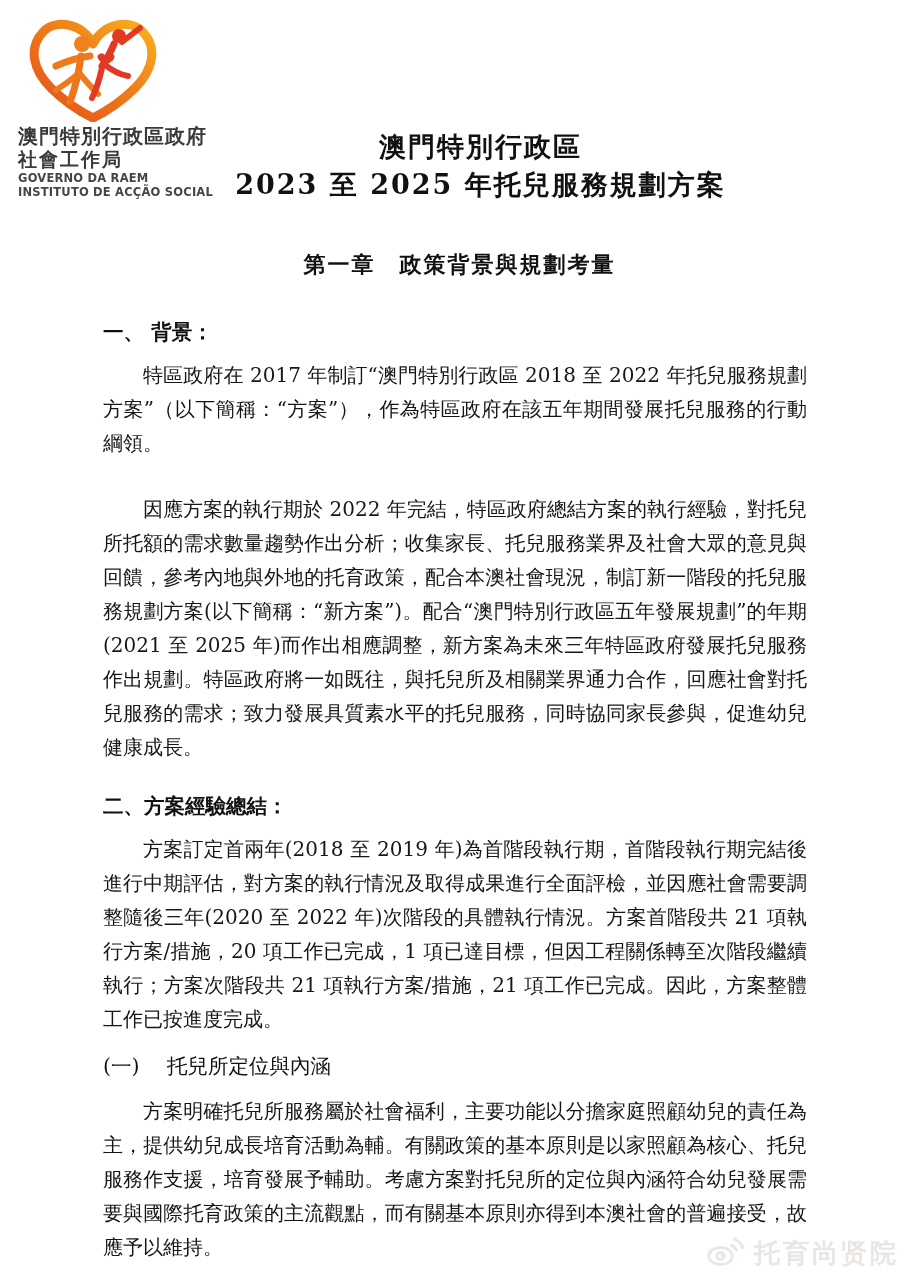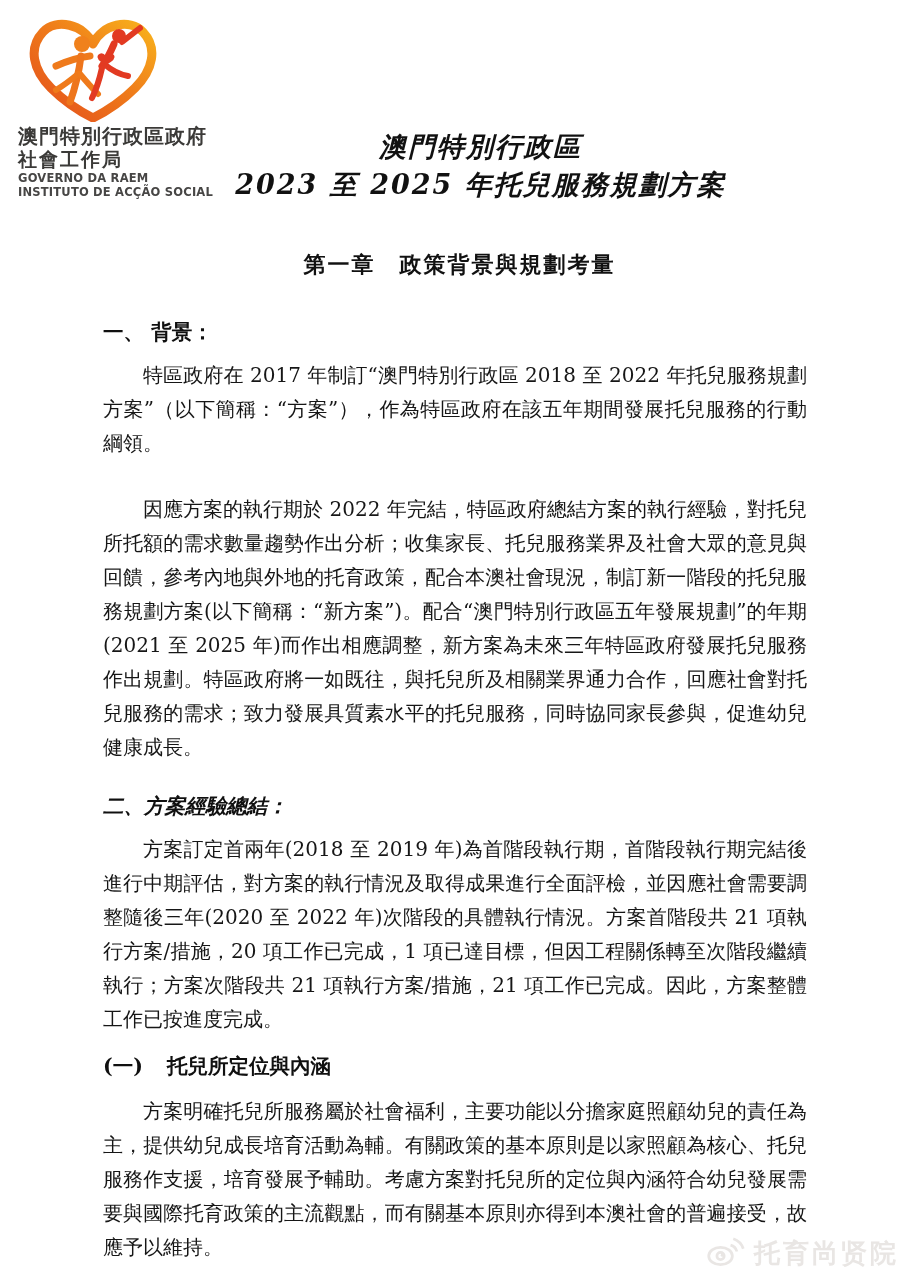--- a/index.html
+++ b/index.html
@@ -57,21 +57,20 @@
   
   .title-block {
     padding-top: 128px;
     padding-left: 50px; 
     text-align: center;
     font-weight: bold;
     font-size: 27px;
     line-height: 38px;
     letter-spacing: 2px;
     color: #111111;
-    font-style: italic;
   }
   .chapter-heading {
     margin-top: 46px;
     text-align: center;
     font-weight: bold;
     font-size: 22px;
     line-height: 28px;
     letter-spacing: 2px;
     color: #111111;
     padding-left: 8px;
@@ -83,32 +82,32 @@
     width: 704px;
   }
   .sec-heading {
     font-weight: bold;
     font-size: 20.5px;
     line-height: 28px;
     margin: 0 0 12px 0;
     white-space: pre-wrap;
     color: #101010;
   }
-  .sec-heading.second { margin-top: 28px; font-style: italic; }
+  .sec-heading.second { margin-top: 28px; }
   .content p {
     margin: 0 0 32px 0;
     font-size: 20px;
     line-height: 34px;
     text-align: justify;
     text-indent: 40px;
     color: #161616;
   }
   .content p.tight { margin-bottom: 16px; }
   .sub-heading {
-    font-weight: bold;
+    font-weight: normal;
     font-size: 20.5px;
     line-height: 28px;
     margin: 0 0 14px 0;
     color: #101010;
   }
   .sub-heading .sub-num { display: inline-block; min-width: 64px; }
   .content p.last { margin-bottom: 16px; }
 
   
   .watermark {

